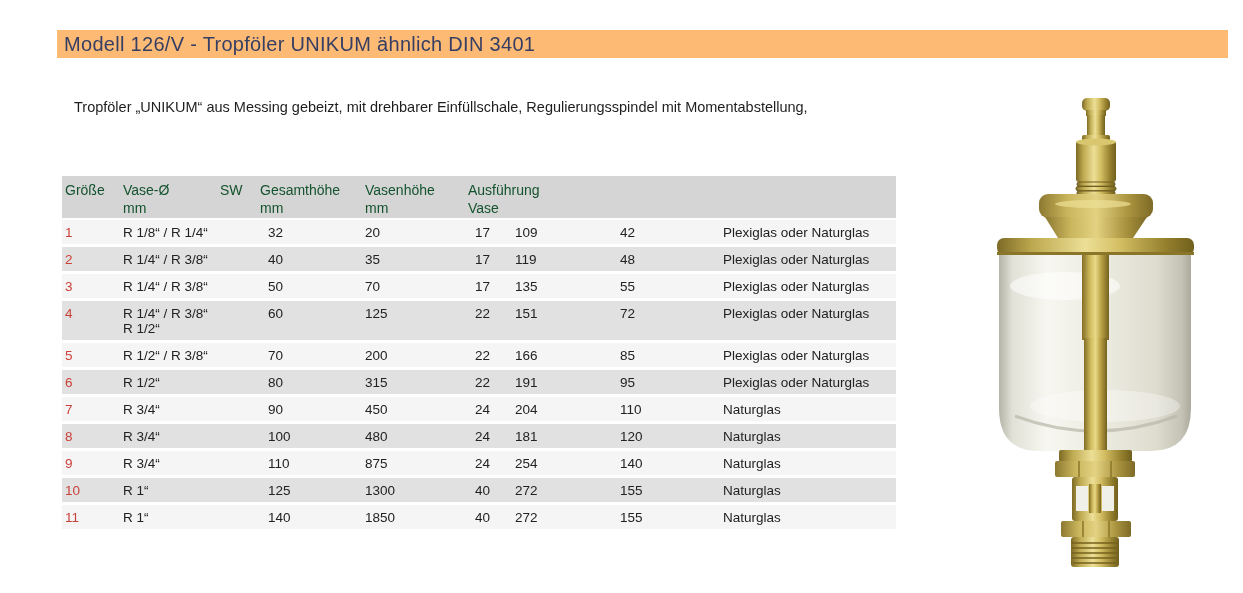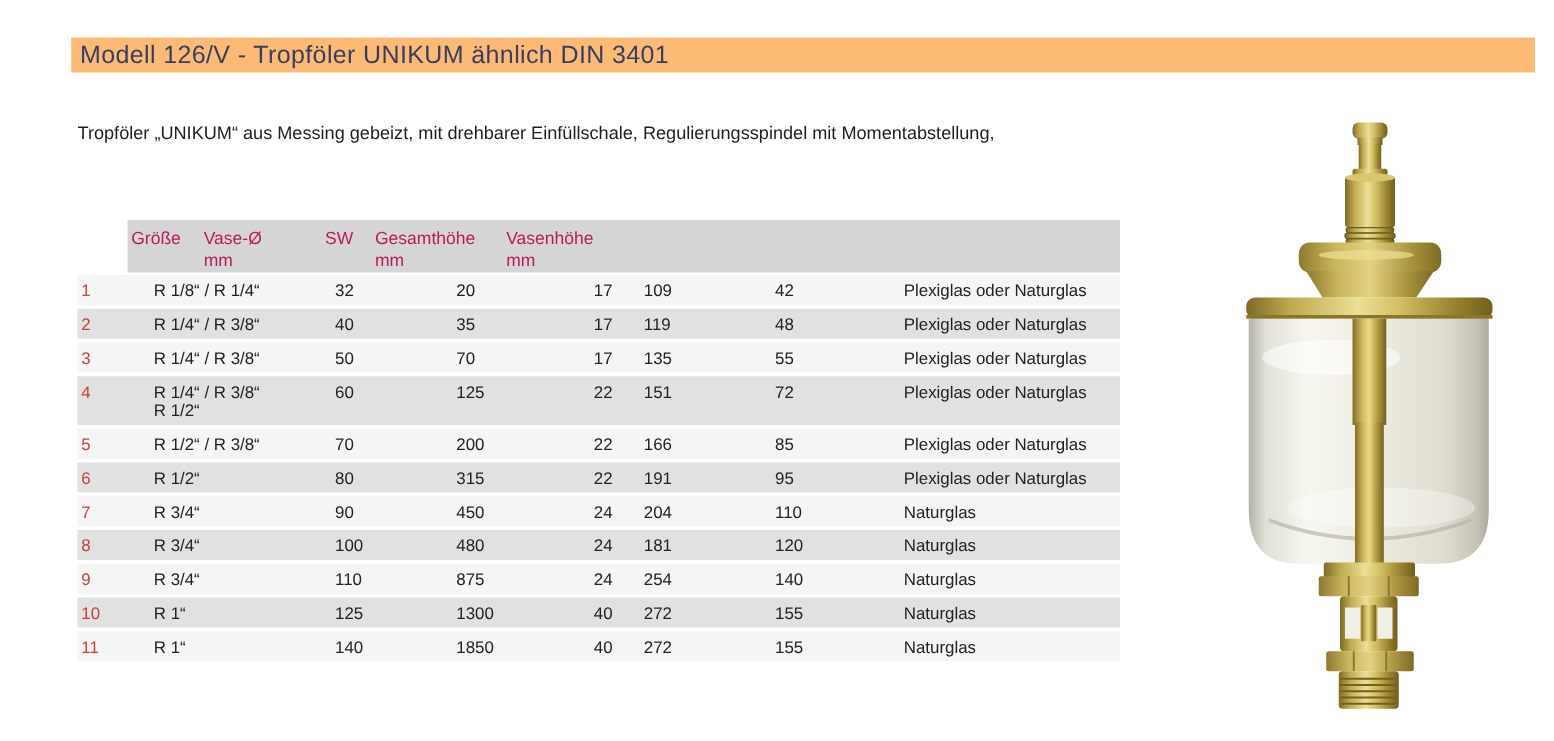--- a/index.html
+++ b/index.html
@@ -6,28 +6,28 @@
   body{
     width:1243px;height:593px;position:relative;overflow:hidden;
     background:#ffffff;font-family:"Liberation Sans",sans-serif;
   }
   .title-bar{
     position:absolute;left:57px;top:30px;width:1171px;height:28px;
     background:#fdba74;color:#363f63;font-size:20px;line-height:28px;
     padding-left:7px;box-sizing:border-box;letter-spacing:.3px;white-space:nowrap;
   }
   .desc{
-    position:absolute;left:62px;top:97px;width:870px;
+    position:absolute;left:74px;top:97px;width:870px;
     font-size:14.5px;line-height:21px;color:#1e1e1e;
   }
   .spec-table{position:absolute;left:62px;top:176px;width:834px;}
   .thead{
-    display:flex;background:#d5d5d5;color:#be185d;
+    display:flex;background:#d5d5d5;color:#14532d;
     min-height:42px;box-sizing:border-box;padding-top:5px;margin-bottom:2px;
-    font-size:14px;line-height:18px;margin-left:40px;
+    font-size:14px;line-height:18px;
   }
   .trow{
     display:flex;align-items:flex-start;box-sizing:border-box;
     padding:5px 0 4px;margin-bottom:3px;
     font-size:13.5px;line-height:15px;color:#222222;
   }
   .tbody .trow:nth-child(odd){background:#f5f5f5;}
   .tbody .trow:nth-child(even){background:#e1e1e1;}
   .trow.tall .c{line-height:15px;}
   .c{box-sizing:border-box;flex-shrink:0;}
@@ -67,20 +67,24 @@
         <div>SW</div>
         <div></div>
       </div>
     <div class="c c6">
         <div>Gesamthöhe</div>
         <div>mm</div>
       </div>
     <div class="c c7">
         <div>Vasenhöhe</div>
         <div>mm</div>
+      </div>
+    <div class="c c8">
+        <div>Ausführung</div>
+        <div>Vase</div>
       </div>
   </div>
 
   <div class="tbody">
 
     <div class="trow">
       <div class="c c1 red">1</div>
       <div class="c c2">
           <div>R 1/8“ / R 1/4“</div>
           <div></div>

